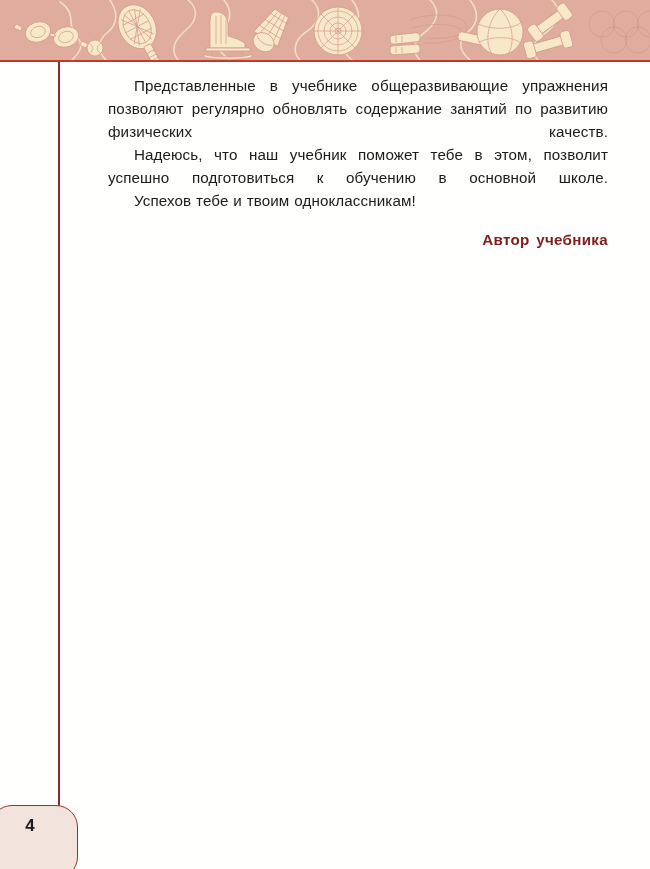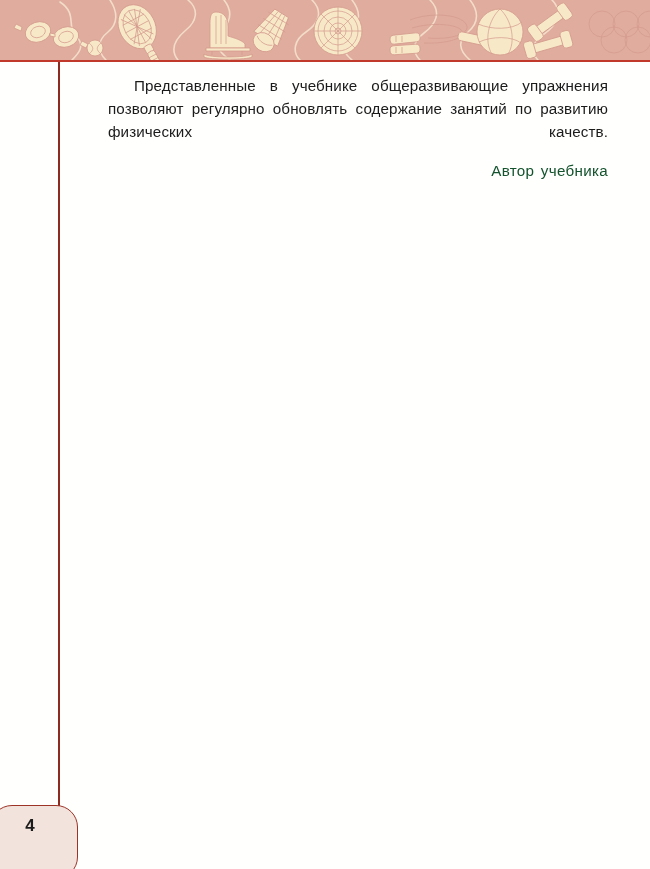--- a/index.html
+++ b/index.html
@@ -75,22 +75,22 @@
     -webkit-hyphens: none;
     hyphens: none;
   }
   .para.last-full {
     text-align-last: justify;
   }
   .signature {
     margin: 16px 0 0 0;
     font-size: 15.2px;
     line-height: 23px;
-    font-weight: normal;
-    color: #14532d;
+    font-weight: bold;
+    color: #7f1d1d;
     text-align: right;
     letter-spacing: 0.3px;
     word-spacing: 2px;
   }
 
   
   .page-number-tab {
     position: absolute;
     left: -10px;
     top: 805px;
@@ -229,20 +229,22 @@
       </g>
     </svg>
   </div>
 
   <div class="header-rule"></div>
 
   <div class="margin-rule"></div>
 
   <div class="text-column">
     <p class="para last-full">Представленные в учебнике общеразвивающие упражнения позволяют регулярно обновлять содержание занятий по развитию физических качеств.</p>
+    <p class="para last-full">Надеюсь, что наш учебник поможет тебе в этом, позволит успешно подготовиться к обучению в основной школе.</p>
+    <p class="para">Успехов тебе и твоим одноклассникам!</p>
     <p class="signature">Автор учебника</p>
   </div>
 
   <div class="page-number-tab">
     <span class="page-number-value">4</span>
   </div>
 
 </div>
 
 </body></html>

